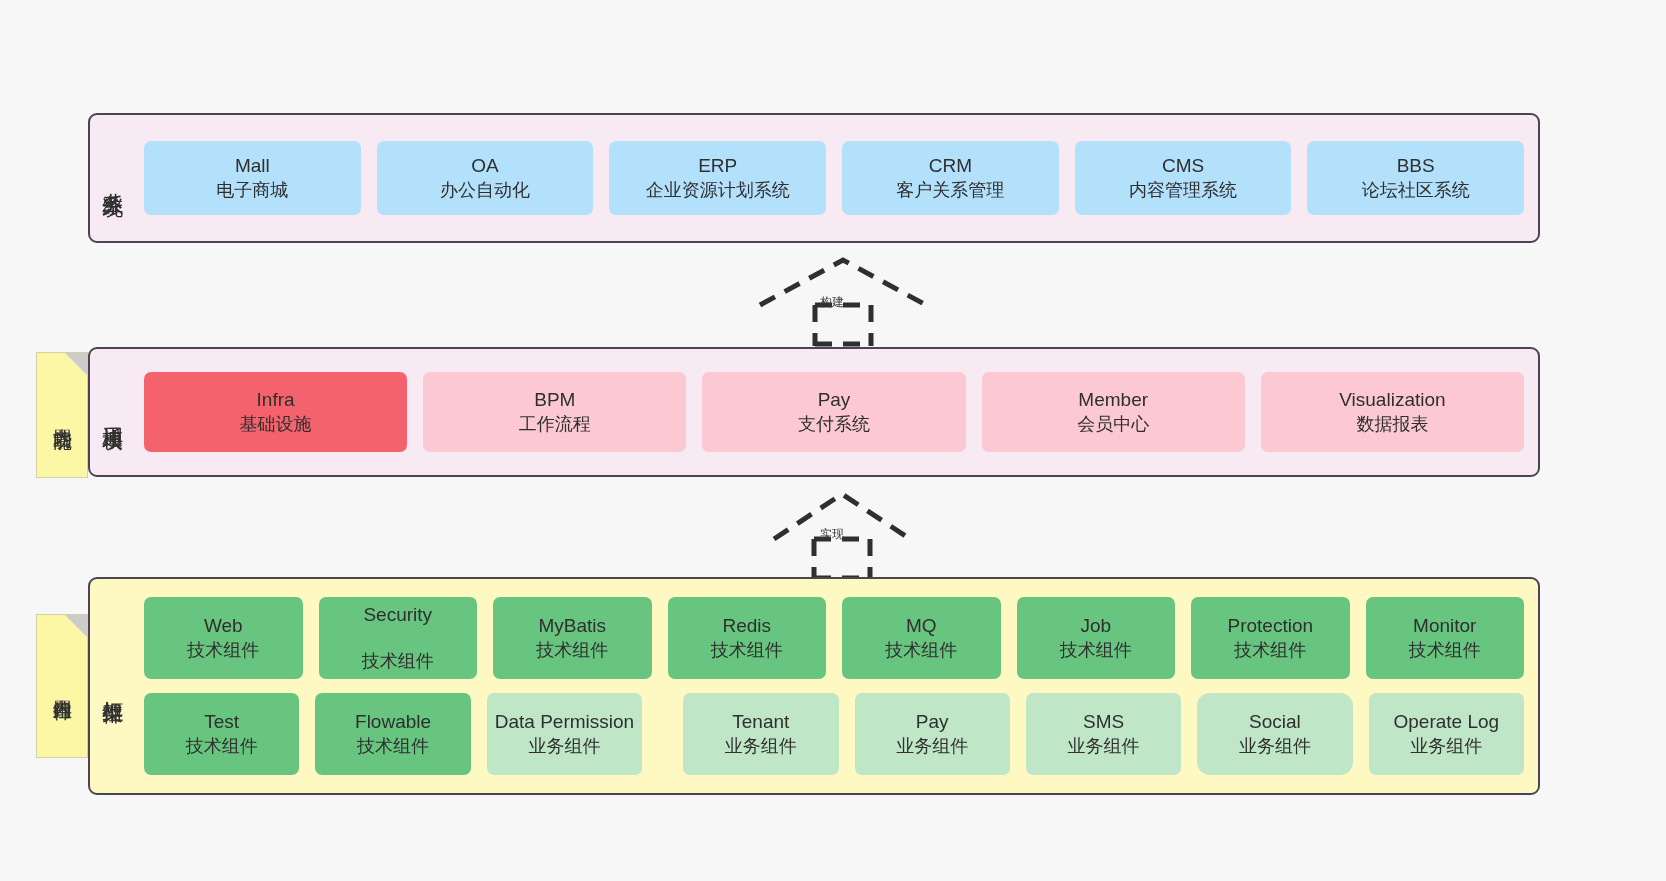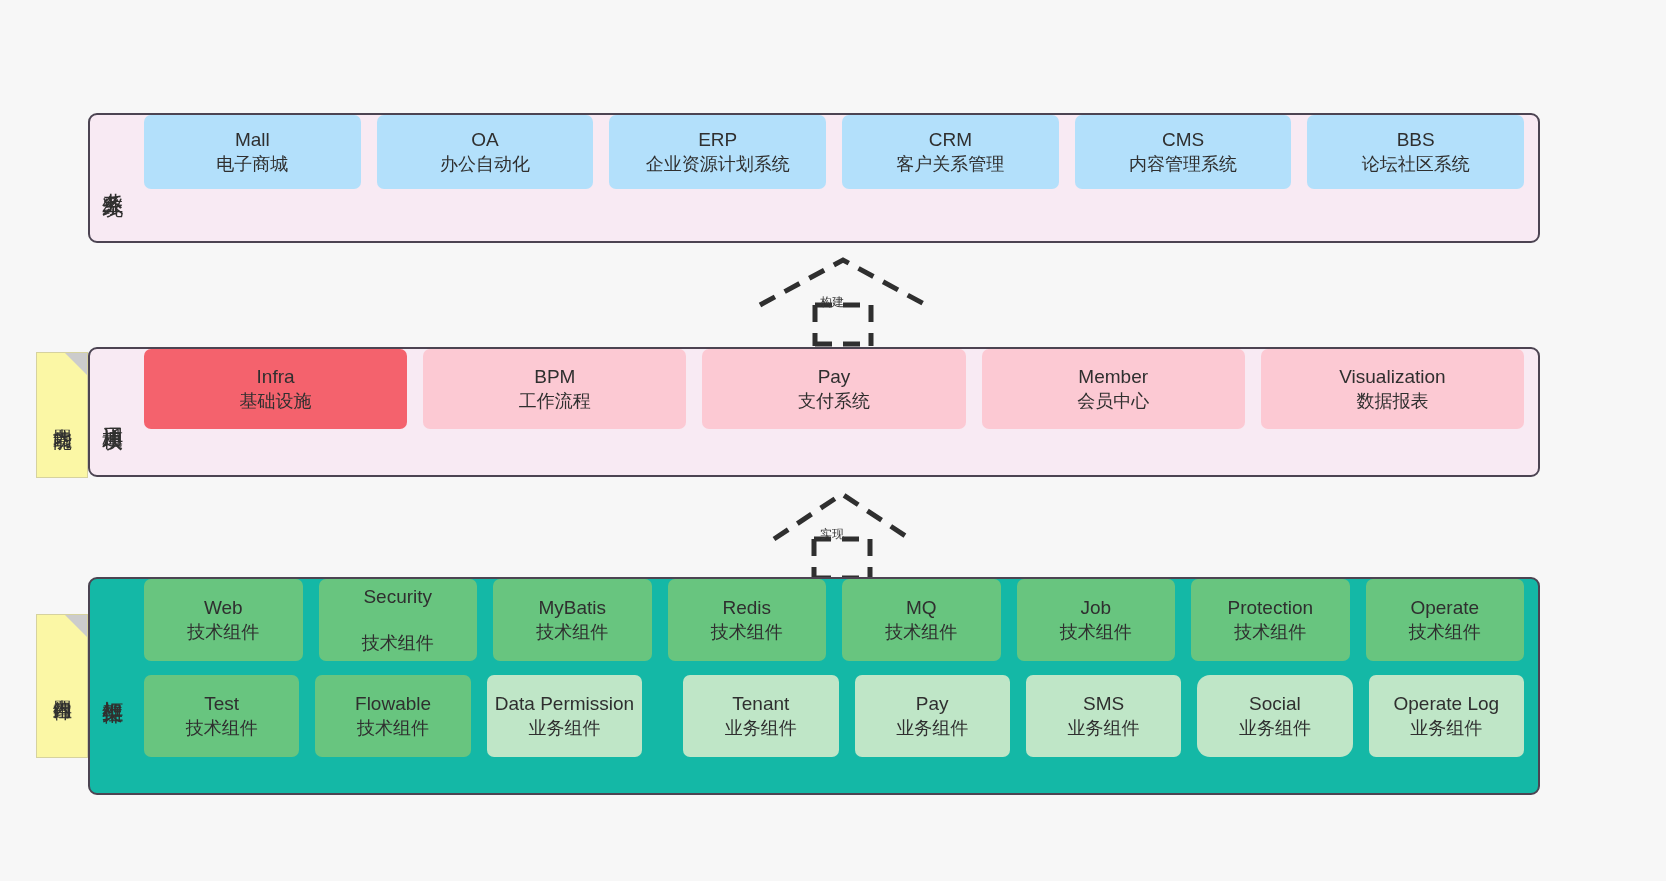--- a/index.html
+++ b/index.html
@@ -35,20 +35,21 @@
     writing-mode:vertical-rl;
     text-orientation:upright;
     line-height:1.12;
     white-space:nowrap;
     user-select:none;
   }
   .layer-body{
     flex:1 1 auto;
     display:flex;
     flex-direction:column;
+    justify-content:center;
     gap:14px;
     padding:0 14px 0 8px;
   }
   .row{
     display:flex;
     gap:16px;
     align-items:stretch;
   }
   .cell{
     flex:1 1 0;
@@ -210,21 +211,21 @@
       <path d="M 42 86 L 98 86" fill="none" stroke="#2f2f2f" stroke-width="5" stroke-dasharray="17 11" stroke-linecap="butt"></path>
     </svg>
     <span class="alabel">实现</span>
   </div>
 
   <div class="note" id="note-framework" style="background: rgb(251, 247, 165);">
     <span>内置组件</span>
     <span class="fold"></span>
   </div>
 
-  <div class="layer" id="layer-framework" style="background: #14b8a6; border-color: rgb(76, 68, 82);">
+  <div class="layer" id="layer-framework" style="background: #fef9c3; border-color: rgb(76, 68, 82);">
     <div class="layer-title">框架组件</div>
     <div class="layer-body">
 
       <div class="row">
         <div class="cell c-green" style="background: rgb(104, 197, 127);">
           <span class="en">Web</span>
           <span class="cn">技术组件</span>
         </div>
         <div class="cell c-green" style="background: rgb(104, 197, 127); gap: 22px;">
           <span class="en">Security</span>
@@ -244,21 +245,21 @@
         </div>
         <div class="cell c-green" style="background: rgb(104, 197, 127);">
           <span class="en">Job</span>
           <span class="cn">技术组件</span>
         </div>
         <div class="cell c-green" style="background: rgb(104, 197, 127);">
           <span class="en">Protection</span>
           <span class="cn">技术组件</span>
         </div>
         <div class="cell c-green" style="background: rgb(104, 197, 127);">
-          <span class="en">Operate</span>
+          <span class="en">Monitor</span>
           <span class="cn">技术组件</span>
         </div>
       </div>
 
       <div class="row">
         <div class="cell c-green" style="background: rgb(104, 197, 127);">
           <span class="en">Test</span>
           <span class="cn">技术组件</span>
         </div>
         <div class="cell c-green" style="background: rgb(104, 197, 127);">

